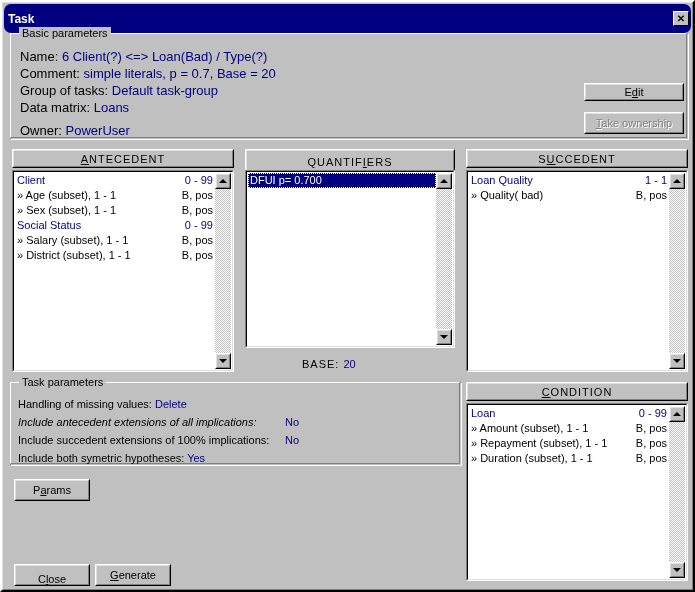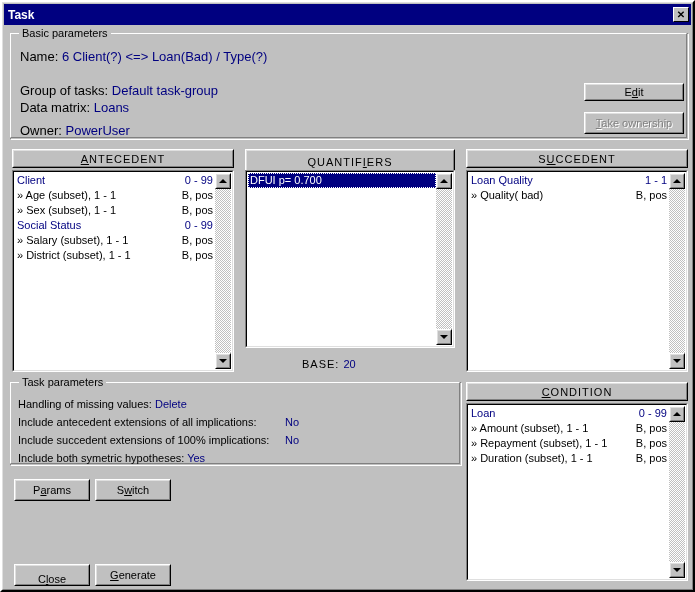--- a/index.html
+++ b/index.html
@@ -31,26 +31,27 @@
     border-left: 1px solid #dfdfdf;
     border-right: 1px solid #808080;
     border-bottom: 1px solid #808080;
     box-sizing: border-box;
   }
 
   
   .titlebar {
     position: absolute;
     left: 2px; top: 2px; right: 2px;
-    height: 21px;
+    height: 29px;
     background: #000080;
     display: flex;
     align-items: center;
     padding: 0 2px 0 4px;
     box-sizing: border-box;
+    border-radius: 7px;
   }
   .titlebar-text {
     color: #ffffff;
     font-weight: bold;
     font-size: 12px;
     letter-spacing: 0px;
     flex: 1;
   }
   .title-btn {
     width: 16px;
@@ -325,20 +326,24 @@
 
   <div class="groupbox" style="left:8px; top:31px; width:679px; height:107px;">
     <div class="gb-inner"></div>
     <div class="gb-title">Basic parameters</div>
   </div>
 
   <div class="param-row" style="left:18px; top:47px;">
     <span>Name:</span>
     <span class="val">6  Client(?) &lt;=&gt; Loan(Bad) / Type(?)</span>
   </div>
+  <div class="param-row" style="left:18px; top:64px;">
+    <span>Comment:</span>
+    <span class="val">simple literals, p = 0.7,  Base = 20</span>
+  </div>
   <div class="param-row" style="left:18px; top:81px;">
     <span>Group of tasks:</span>
     <span class="val">Default task-group</span>
   </div>
   <div class="param-row" style="left:18px; top:98px;">
     <span>Data matrix:</span>
     <span class="val">Loans</span>
   </div>
   <div class="param-row" style="left:18px; top:121px;">
     <span>Owner:</span>
@@ -459,21 +464,21 @@
 
   <div class="groupbox" style="left:8px; top:380px; width:452px; height:84px;">
     <div class="gb-inner"></div>
     <div class="gb-title">Task parameters</div>
   </div>
 
   <div class="tp-row" style="left:16px; top:396px;">
     <span>Handling of missing values:</span>
     <span class="tpv">Delete</span>
   </div>
-  <div class="tp-row" style="left:16px; top:414px;">
+  <div class="tp-row" style="left:16px; top:414px;font-style:italic;">
     <span>Include antecedent extensions of all implications:</span>
   </div>
   <div class="tp-row tpv" style="left:283px; top:414px; color:#000080;">No</div>
   <div class="tp-row" style="left:16px; top:432px;">
     <span>Include succedent extensions of 100% implications:</span>
   </div>
   <div class="tp-row tpv" style="left:283px; top:432px; color:#000080;">No</div>
   <div class="tp-row" style="left:16px; top:450px;">
     <span>Include both symetric hypotheses:</span>
     <span class="tpv">Yes</span>
@@ -513,24 +518,20 @@
             <div class="arrow-down"></div>
           </div>
       </div>
     </div>
   </div>
 
   <div class="btn" style="left:12px; top:477px; width:76px; height:22px;">
     <div class="btn-face"></div>
     <span class="btn-label"><span>P</span><span class="acc">a</span><span>rams</span></span>
   </div>
-  <div class="btn" style="left:93px; top:477px; width:76px; height:22px;">
-    <div class="btn-face"></div>
-    <span class="btn-label"><span>S</span><span class="acc">w</span><span>itch</span></span>
-  </div>
   <div class="btn" style="left:12px; top:562px; width:76px; height:22px;align-items:flex-end;">
     <div class="btn-face"></div>
     <span class="btn-label"><span>C</span><span class="acc">l</span><span>ose</span></span>
   </div>
   <div class="btn" style="left:93px; top:562px; width:76px; height:22px;">
     <div class="btn-face"></div>
     <span class="btn-label"><span></span><span class="acc">G</span><span>enerate</span></span>
   </div>
 </div>
 

